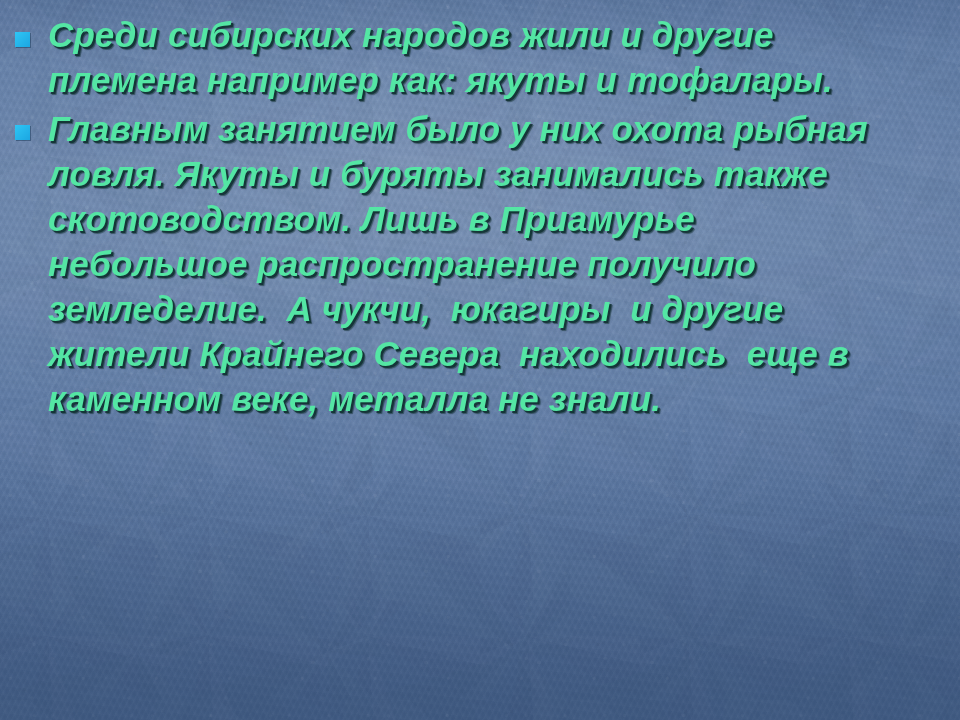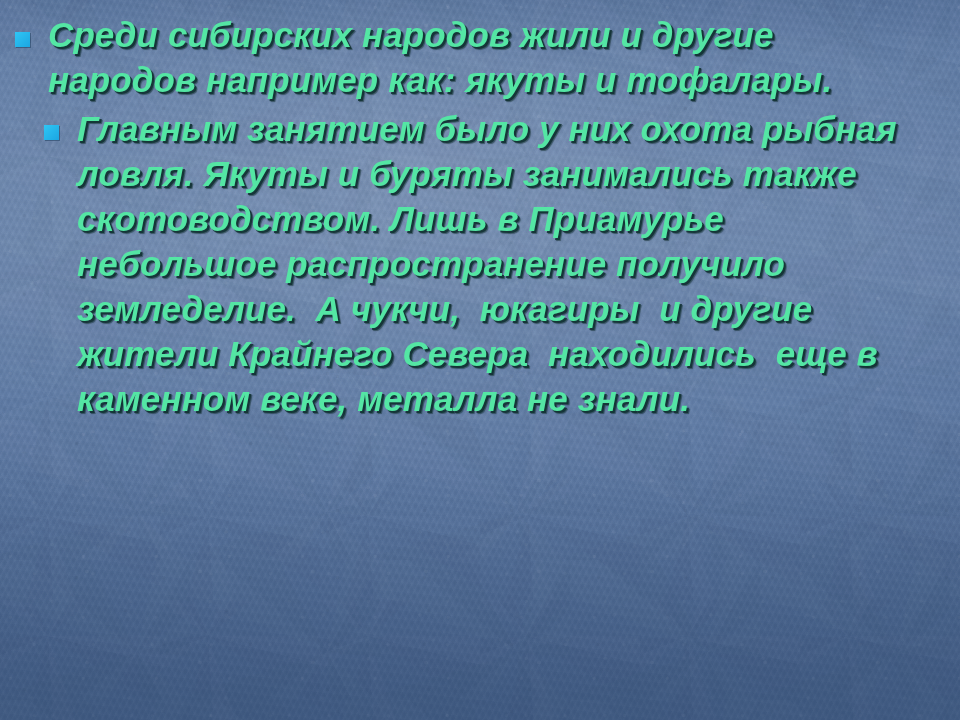--- a/index.html
+++ b/index.html
@@ -85,21 +85,21 @@
     box-sizing: border-box;
   }
 
   .bullet-row {
     position: relative;
     display: block;
     padding-left: 48px;
     padding-right: 18px;
     box-sizing: border-box;
   }
-  .bullet-row + .bullet-row { margin-top: 4px; margin-left: 29px; }
+  .bullet-row + .bullet-row { margin-top: 4px; }
 
   .bullet-marker {
     position: absolute;
     left: 15px;
     width: 15px;
     height: 15px;
     background: #22b6ec;
     background: linear-gradient(135deg, #2fc6f5 0%, #1ba6e2 100%);
     box-shadow: 1px 1px 0 rgba(18,48,80,0.45);
   }
@@ -134,21 +134,21 @@
   <div class="bg-vert"></div>
   <div class="bg-tex1"></div>
   <div class="bg-tex2"></div>
   <div class="bg-tex3"></div>
   <div class="bg-bottomfade"></div>
 
   <div class="content">
 
     <div class="bullet-row b1">
       <span class="bullet-marker"></span>
-      <p class="para"><span>Среди сибирских народов жили и другие</span><br><span>народов например как: </span><span class="u">якуты и тофалары.</span></p>
+      <p class="para"><span>Среди сибирских народов жили и другие</span><br><span>племена например как: </span><span class="u">якуты и тофалары.</span></p>
     </div>
 
     <div class="bullet-row b2">
       <span class="bullet-marker"></span>
       <p class="para"><span>Главным занятием было у них охота рыбная</span><br><span>ловля. Якуты и буряты занимались также</span><br><span>скотоводством. Лишь в Приамурье</span><br><span>небольшое распространение получило</span><br><span class="nowrap">земледелие.  А чукчи,  юкагиры  и другие</span><br><span class="nowrap">жители Крайнего Севера  находились  еще в</span><br><span>каменном веке, металла не знали.</span></p>
     </div>
 
   </div>
 </div>
 

